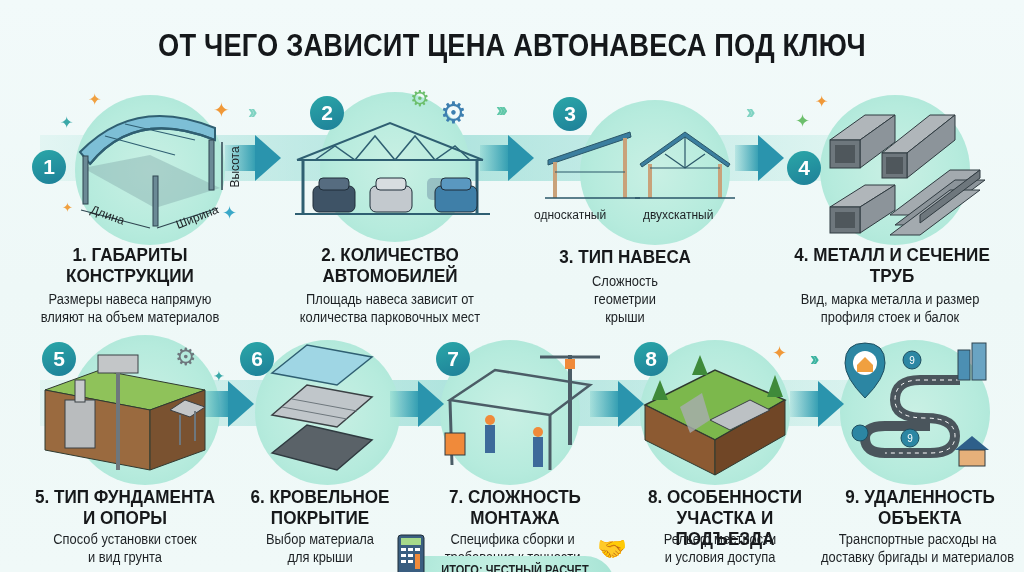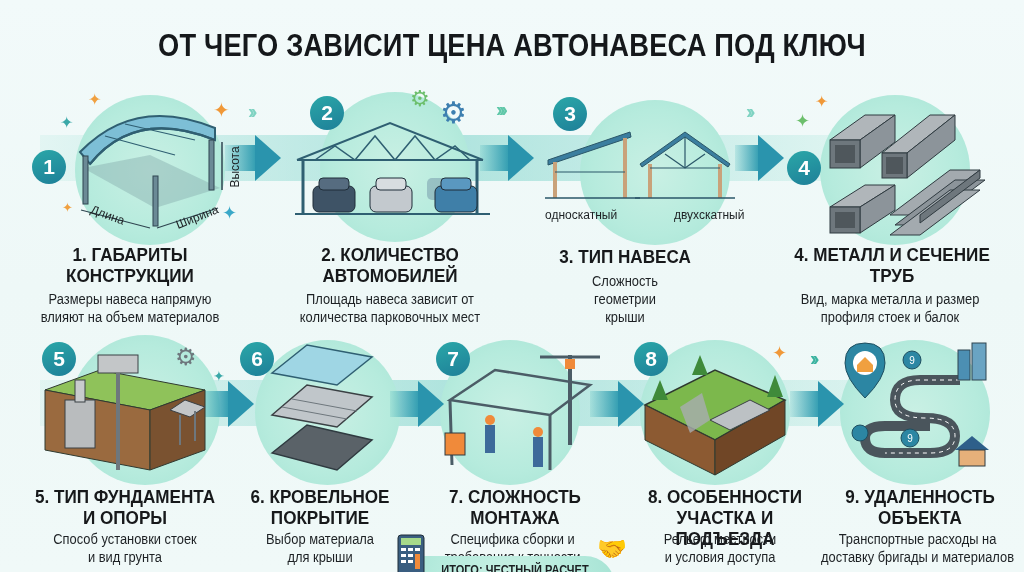--- a/index.html
+++ b/index.html
@@ -120,22 +120,22 @@
   <line x1="0" y1="78" x2="95" y2="78" stroke="#2a5668" stroke-width="1.5"></line>
   <polygon points="95,44 140,12 185,44 183,47 140,17 97,47" fill="#3b7e9f" stroke="#2a5668"></polygon>
   <line x1="105" y1="44" x2="105" y2="78" stroke="#c9a27a" stroke-width="4"></line>
   <line x1="175" y1="44" x2="175" y2="78" stroke="#c9a27a" stroke-width="4"></line>
   <line x1="105" y1="48" x2="175" y2="48" stroke="#2a5668" stroke-width="1.2"></line>
   <line x1="140" y1="17" x2="140" y2="48" stroke="#2a5668" stroke-width="1.2"></line>
   <line x1="120" y1="34" x2="140" y2="48" stroke="#2a5668" stroke-width="1.2"></line>
   <line x1="160" y1="34" x2="140" y2="48" stroke="#2a5668" stroke-width="1.2"></line>
   <line x1="90" y1="78" x2="190" y2="78" stroke="#2a5668" stroke-width="1.5"></line>
 </svg>
-<div class="lbl" style="left:545px;top:208px">односкатный</div>
-<div class="lbl" style="left:674px;top:208px">двухскатный</div>
+<div class="lbl" style="left:534px;top:208px">односкатный</div>
+<div class="lbl" style="left:643px;top:208px">двухскатный</div>
 
 <svg style="left:820px;top:100px" width="200" height="135" viewBox="0 0 200 135">
   <polygon points="10,40 45,15 75,15 40,40" fill="#b0b6ba" stroke="#2f3a40"></polygon>
   <polygon points="40,40 75,15 75,42 40,68" fill="#8c949a" stroke="#2f3a40"></polygon>
   <rect x="10" y="40" width="30" height="28" fill="#6e777d" stroke="#2f3a40"></rect>
   <rect x="15" y="45" width="20" height="18" fill="#4f575c"></rect>
   <polygon points="62,53 110,15 135,15 87,53" fill="#b0b6ba" stroke="#2f3a40"></polygon>
   <polygon points="87,53 135,15 135,40 87,78" fill="#8c949a" stroke="#2f3a40"></polygon>
   <rect x="62" y="53" width="25" height="25" fill="#6e777d" stroke="#2f3a40"></rect>
   <rect x="66" y="57" width="17" height="17" fill="#4f575c"></rect>

